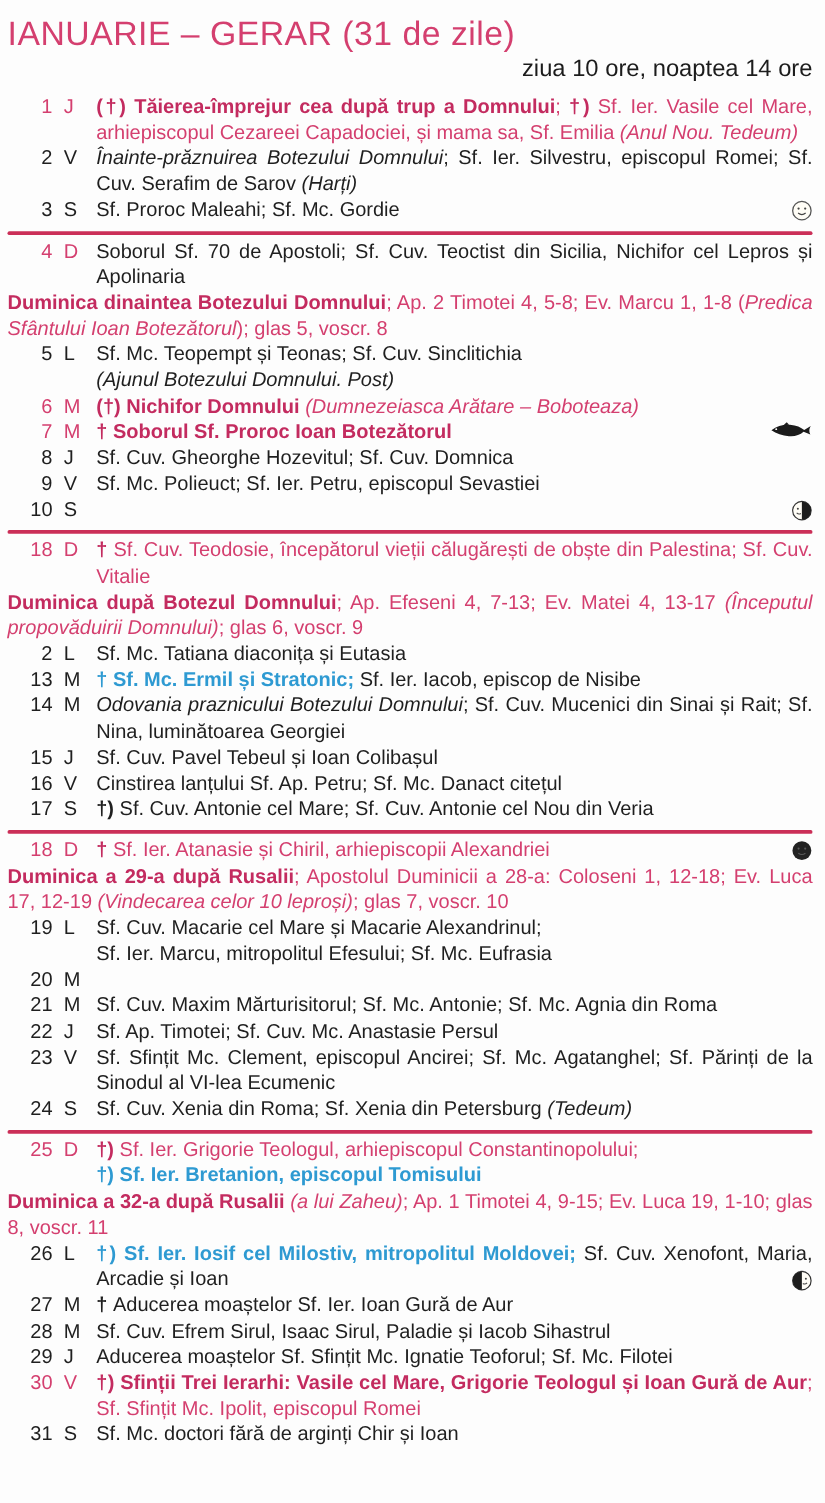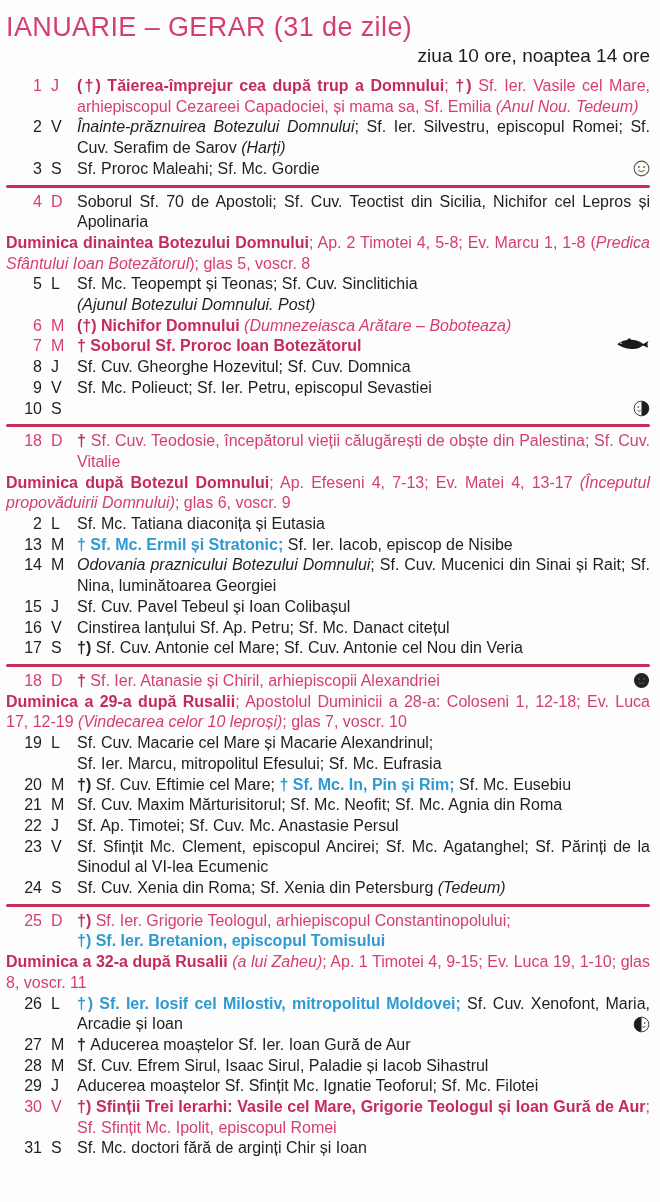--- a/index.html
+++ b/index.html
@@ -172,26 +172,25 @@
       </div>
       <div class="sunday"><span class="mb">Duminica a 29-a după Rusalii</span><span class="m">; Apostolul Duminicii a 28-a: Coloseni 1, 12-18; Ev. Luca 17, 12-19 </span><span class="mi">(Vindecarea celor 10 leproși)</span><span class="m">; glas 7, voscr. 10</span></div>
       <div class="row">
         <span class="num k">19</span>
         <span class="dow k">L</span>
         <div class="txt"><span class="k">Sf. Cuv. Macarie cel Mare și Macarie Alexandrinul;</span><br><span class="k">Sf. Ier. Marcu, mitropolitul Efesului; Sf. Mc. Eufrasia</span></div>
       </div>
       <div class="row">
         <span class="num k">20</span>
         <span class="dow k">M</span>
-        <div class="txt"><span class="kb">†) </span><span class="k">Sf. Cuv. Eftimie cel Mare; </span><span class="b">† Sf. Mc. In, Pin și Rim;</span><span class="k"> Sf. Mc. Eusebiu</span></div>
       </div>
       <div class="row">
         <span class="num k">21</span>
         <span class="dow k">M</span>
-        <div class="txt"><span class="k">Sf. Cuv. Maxim Mărturisitorul; Sf. Mc. Neofit; Sf. Mc. Agnia din Roma</span></div>
+        <div class="txt"><span class="k">Sf. Cuv. Maxim Mărturisitorul; Sf. Mc. Antonie; Sf. Mc. Agnia din Roma</span></div>
       </div>
       <div class="row">
         <span class="num k">22</span>
         <span class="dow k">J</span>
         <div class="txt"><span class="k">Sf. Ap. Timotei; Sf. Cuv. Mc. Anastasie Persul</span></div>
       </div>
       <div class="row">
         <span class="num k">23</span>
         <span class="dow k">V</span>
         <div class="txt"><span class="k">Sf. Sfințit Mc. Clement, episcopul Ancirei; Sf. Mc. Agatanghel; Sf. Părinți de la Sinodul al VI-lea Ecumenic</span></div>

